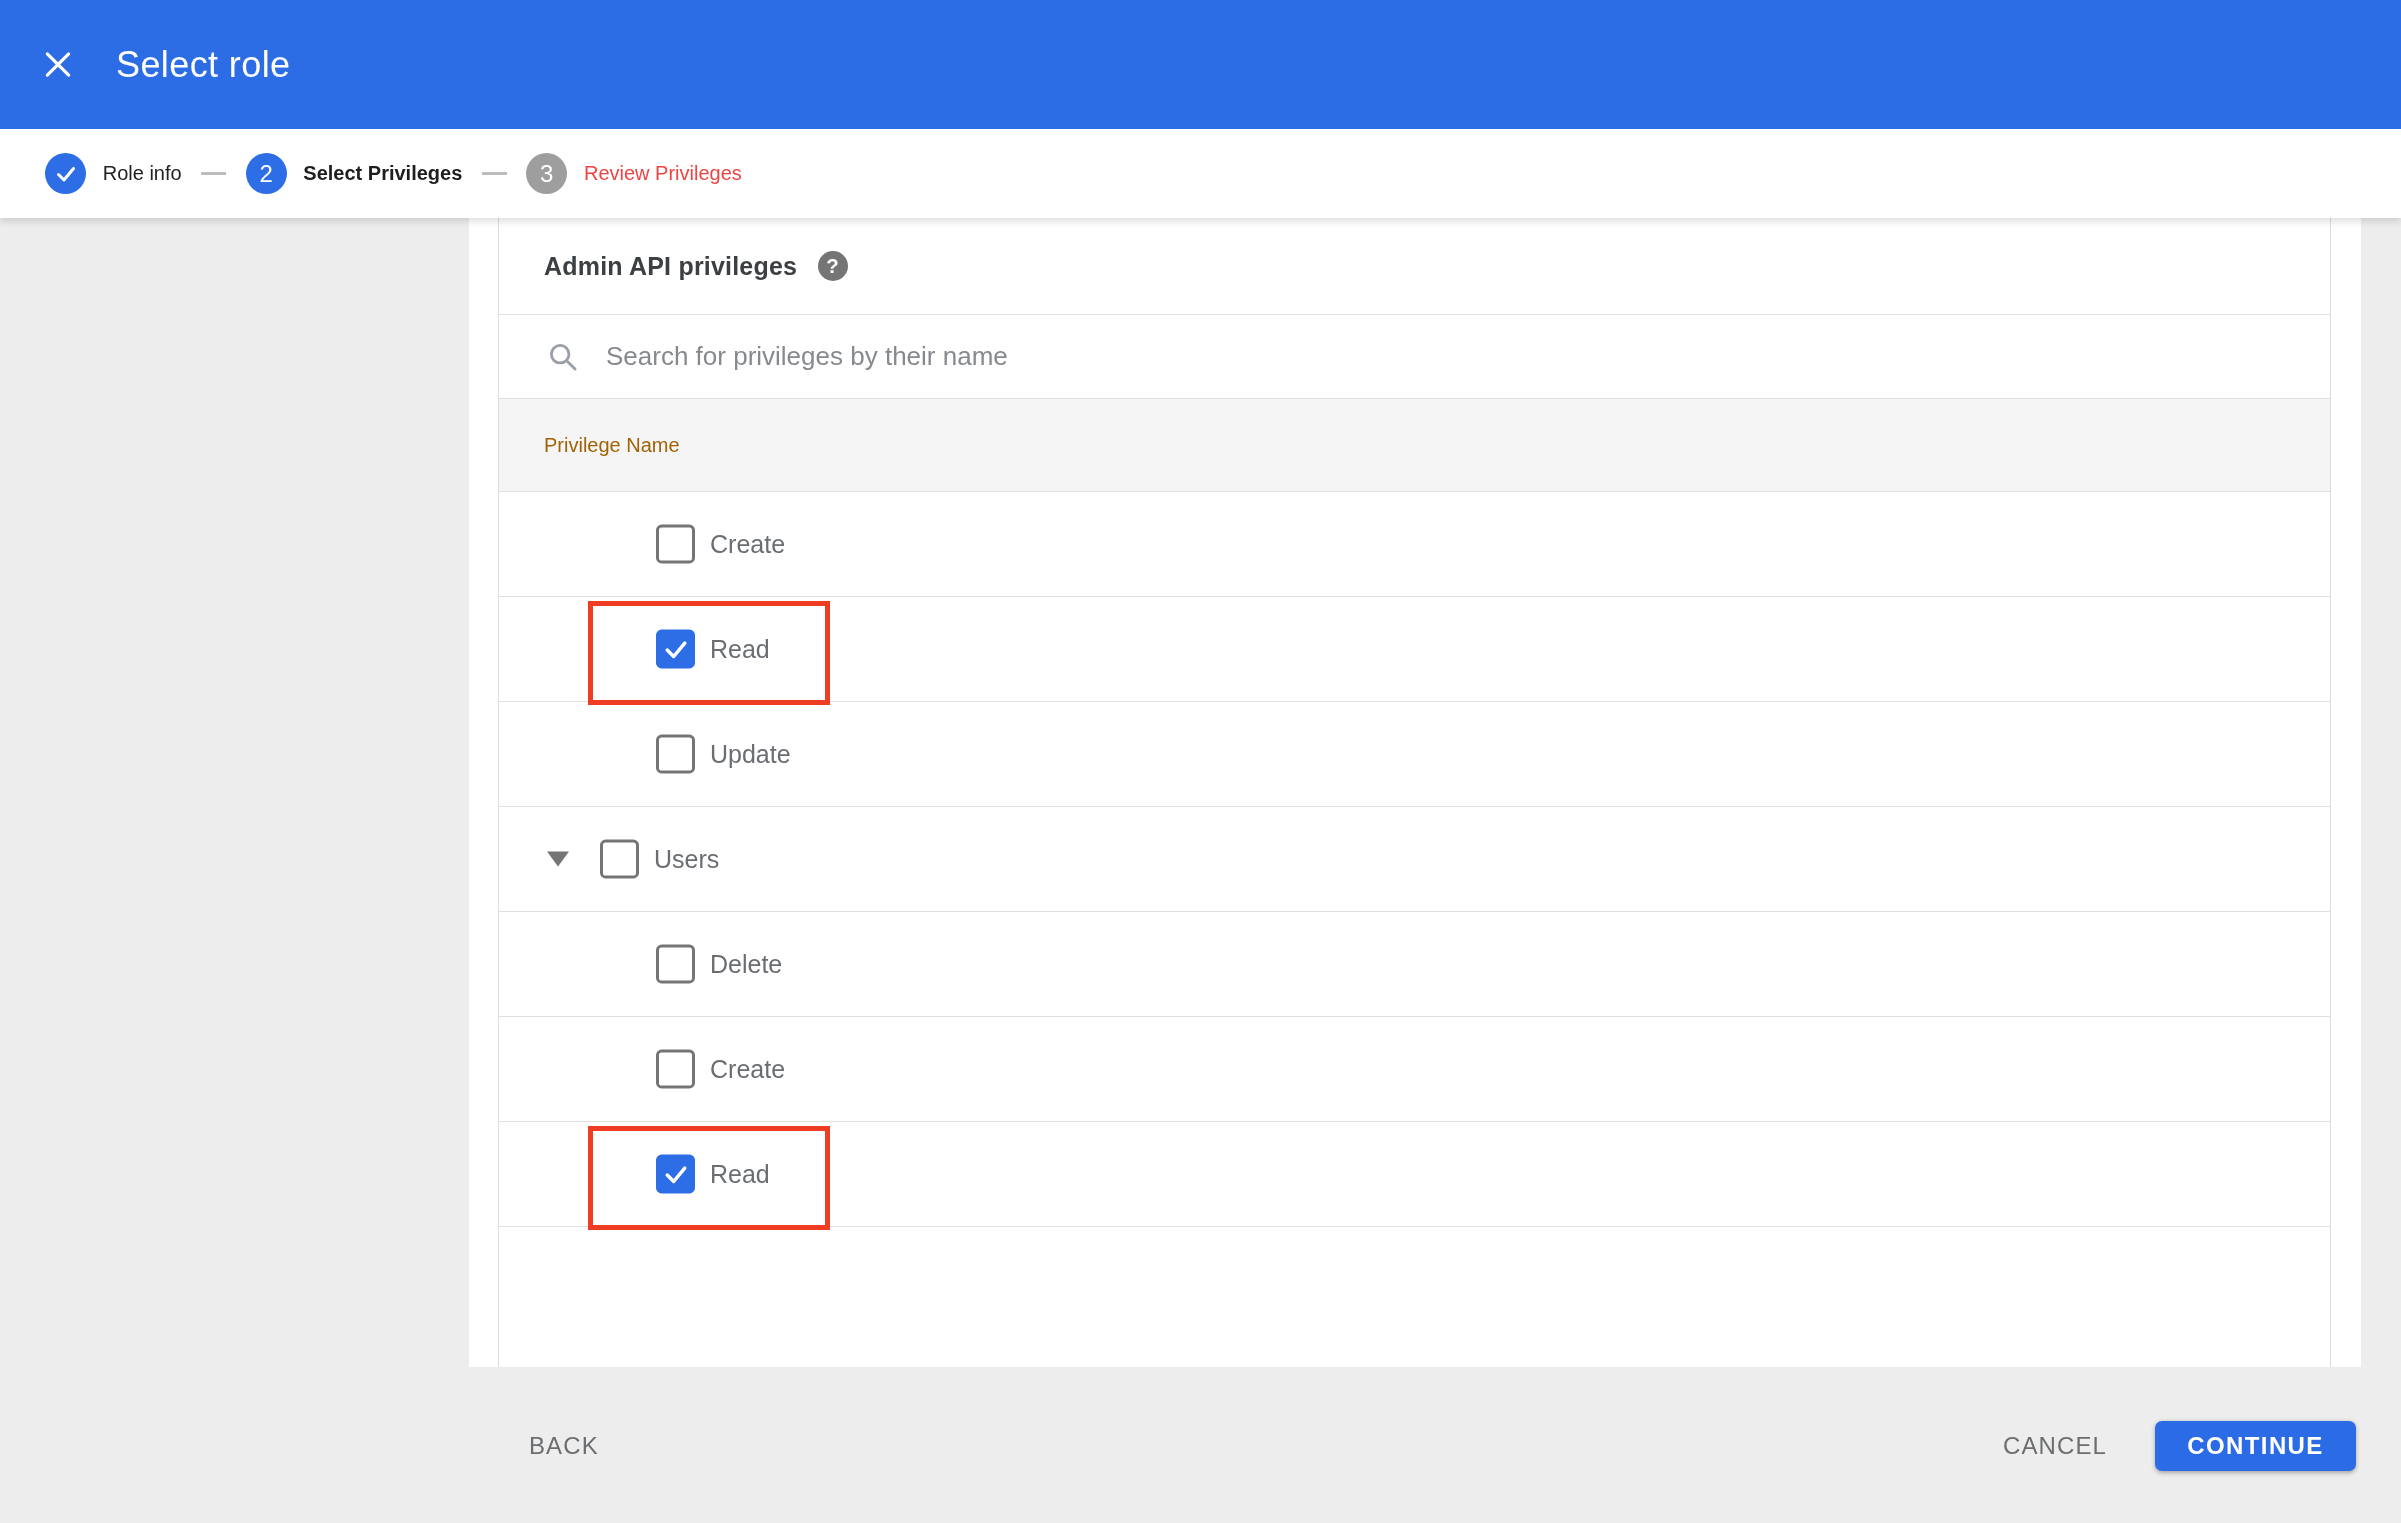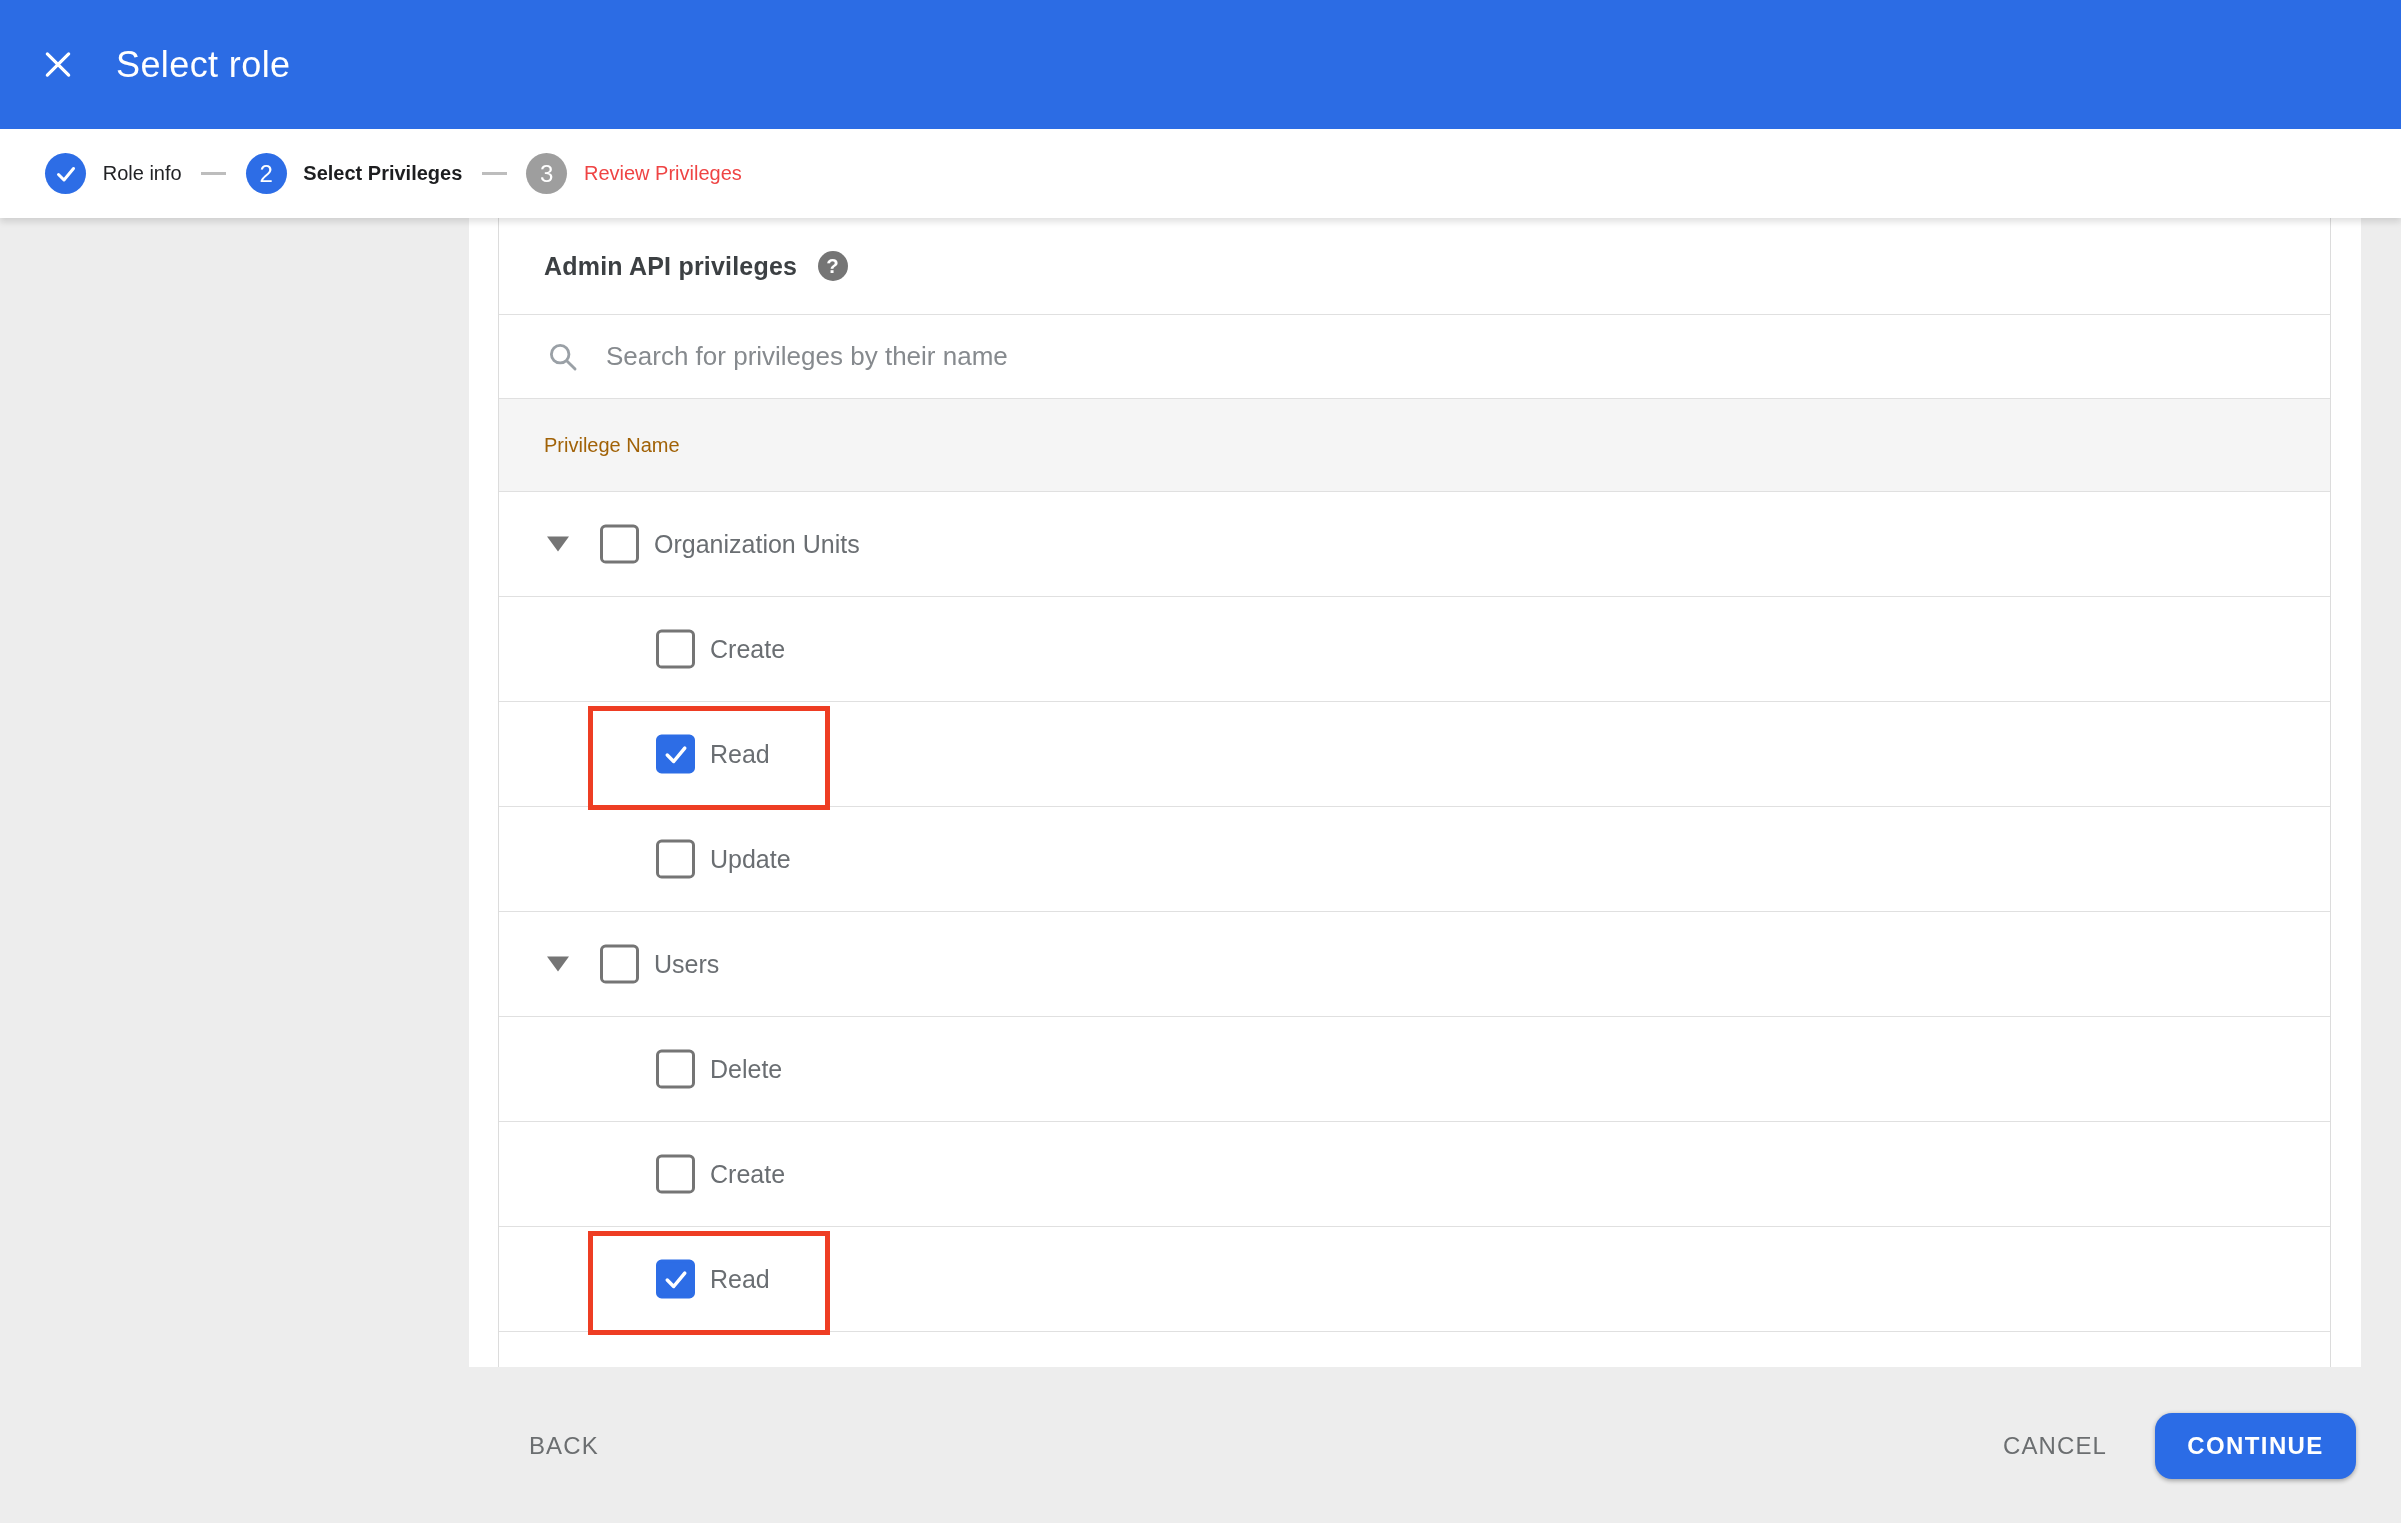--- a/index.html
+++ b/index.html
@@ -126,24 +126,24 @@
   }
   .footer-right {
     position:absolute; right:45px; top:50%; transform:translateY(-50%);
     display:flex; align-items:center;
   }
   .cancel-btn {
     font-size:24px; font-weight:500; color:#6b6e70; letter-spacing:1.1px;
     margin-right:48px; cursor:pointer;
   }
   .continue-btn {
-    width:201px; height:66px; background:#2b6ce6; color:#ffffff;
+    width:201px; height:50px; background:#2b6ce6; color:#ffffff;
     font-family:"Liberation Sans", sans-serif;
     font-size:24px; font-weight:700; letter-spacing:1.4px;
-    border:none; border-radius:17px; cursor:pointer;
+    border:none; border-radius:7px; cursor:pointer;
     box-shadow:0 1.9px 4.6px rgba(0,0,0,0.3);
   }
 </style>
 </head>
 <body>
 
 <div class="appbar">
   <div class="close-btn">
     <svg width="32" height="32" viewBox="0 0 24 24">
       <path d="M4 4 L20 20 M20 4 L4 20" stroke="#ffffff" stroke-width="2.4" stroke-linecap="round" fill="none"></path>
@@ -187,28 +187,20 @@
         <path d="M14.8 14.8 L20.5 20.5" stroke="#9aa0a6" stroke-width="2" stroke-linecap="round"></path>
       </svg>
       <input class="search-input" type="text" placeholder="Search for privileges by their name" style="">
     </div>
 
     <div class="header-band">
       <span class="col-header">Privilege Name</span>
     </div>
 
     <div>
-        <div class="row group">
-
-    <div class="arrow"></div>
-    <div class="checkbox">
-      
-    </div>
-    <span class="label">Organization Units</span>
-  </div>
         <div class="row child">
 
     <div class="checkbox">
       
     </div>
     <span class="label">Create</span>
   </div>
         <div class="row child highlighted">
     <div class="hl"></div>
 

